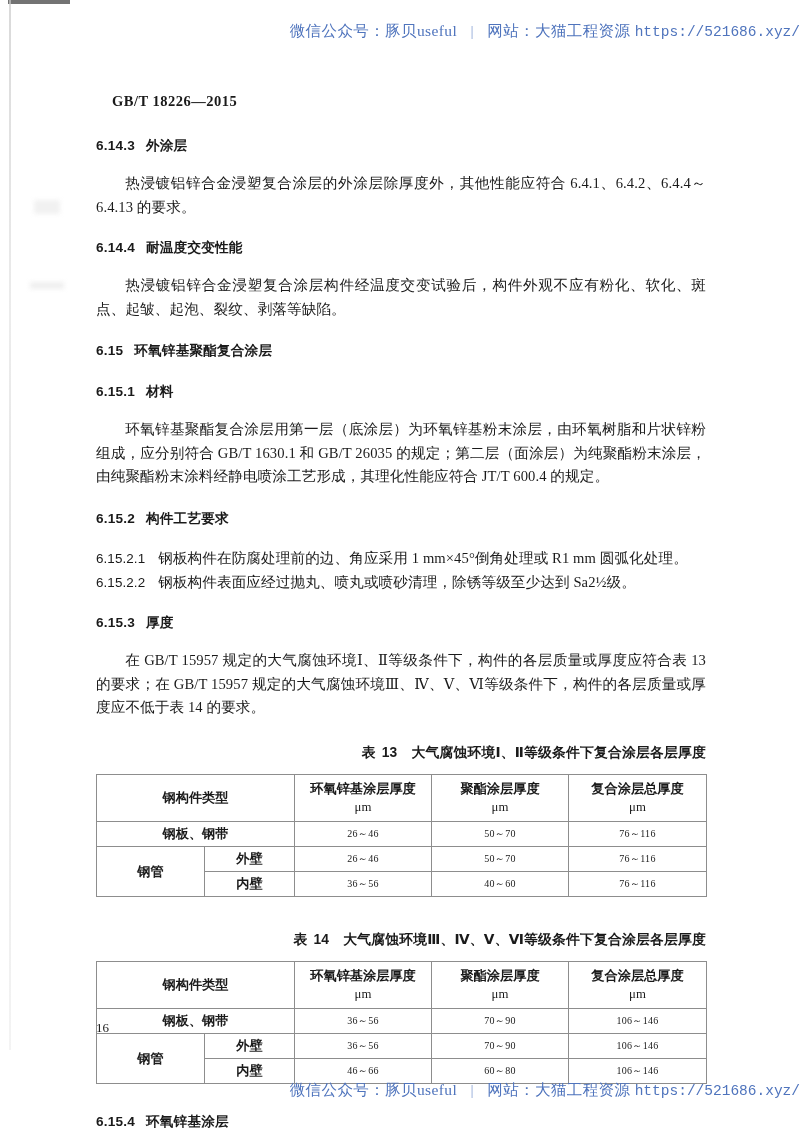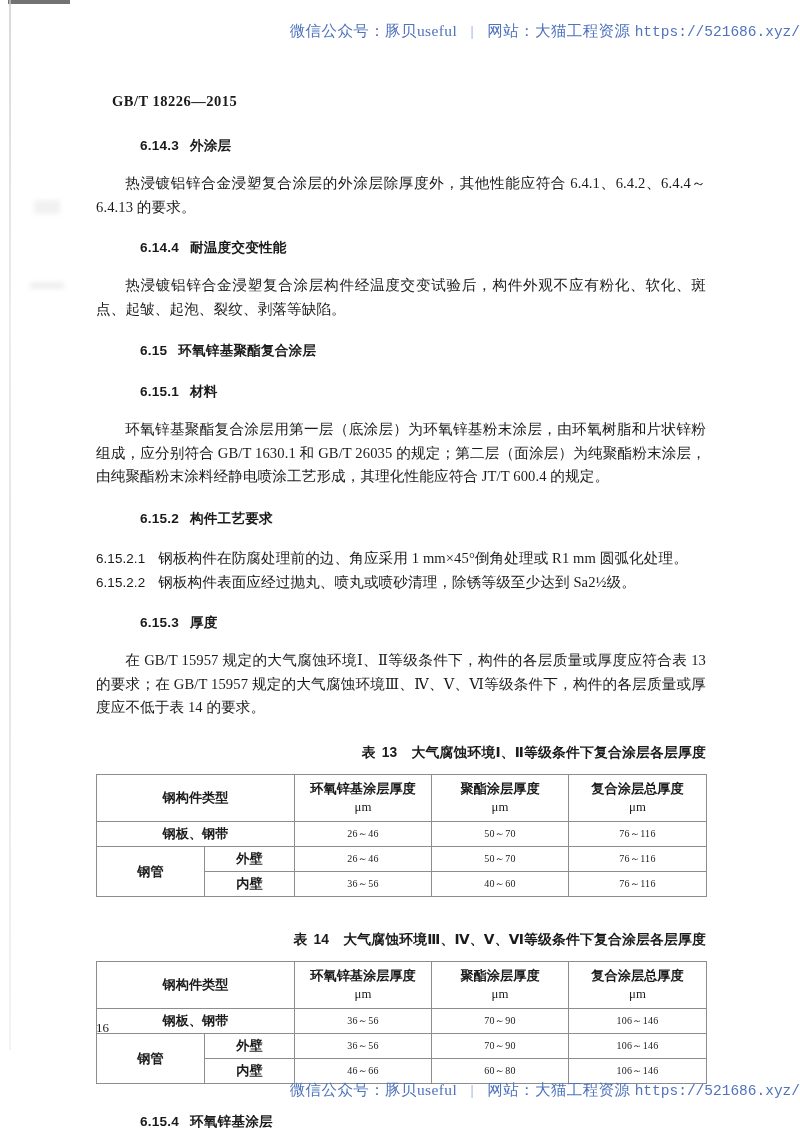--- a/index.html
+++ b/index.html
@@ -95,21 +95,20 @@
     font-family: "Liberation Sans", "DejaVu Sans", sans-serif;
     font-size: 13.6px;
     font-weight: bold;
     letter-spacing: .2px;
     line-height: 1.5;
   }
   h3.clause .num {
     font-family: "Liberation Sans", "DejaVu Sans", sans-serif;
     font-weight: bold;
     margin-right: 11px;
-    margin-left: 44px;
   }
   p.body {
     margin: 0;
     padding: 0;
     font-size: 14.6px;
     line-height: 1.62;
     text-align: justify;
     text-justify: inter-ideograph;
     letter-spacing: .1px;
   }

